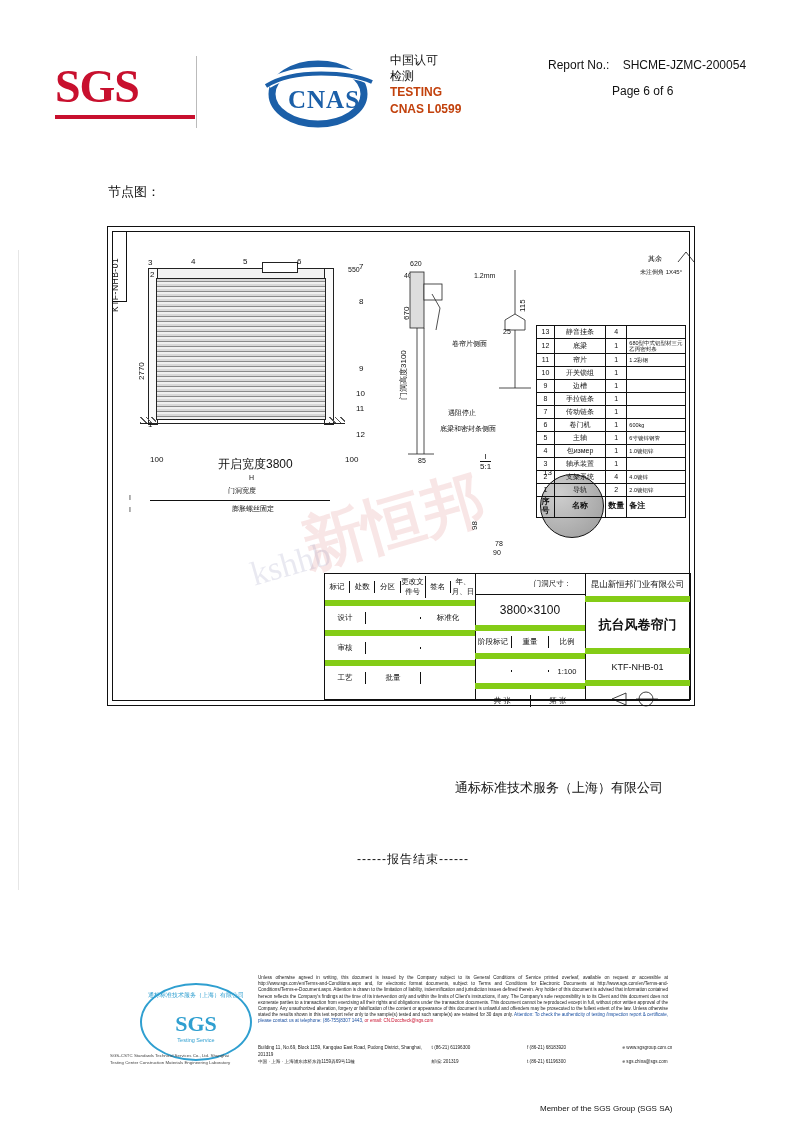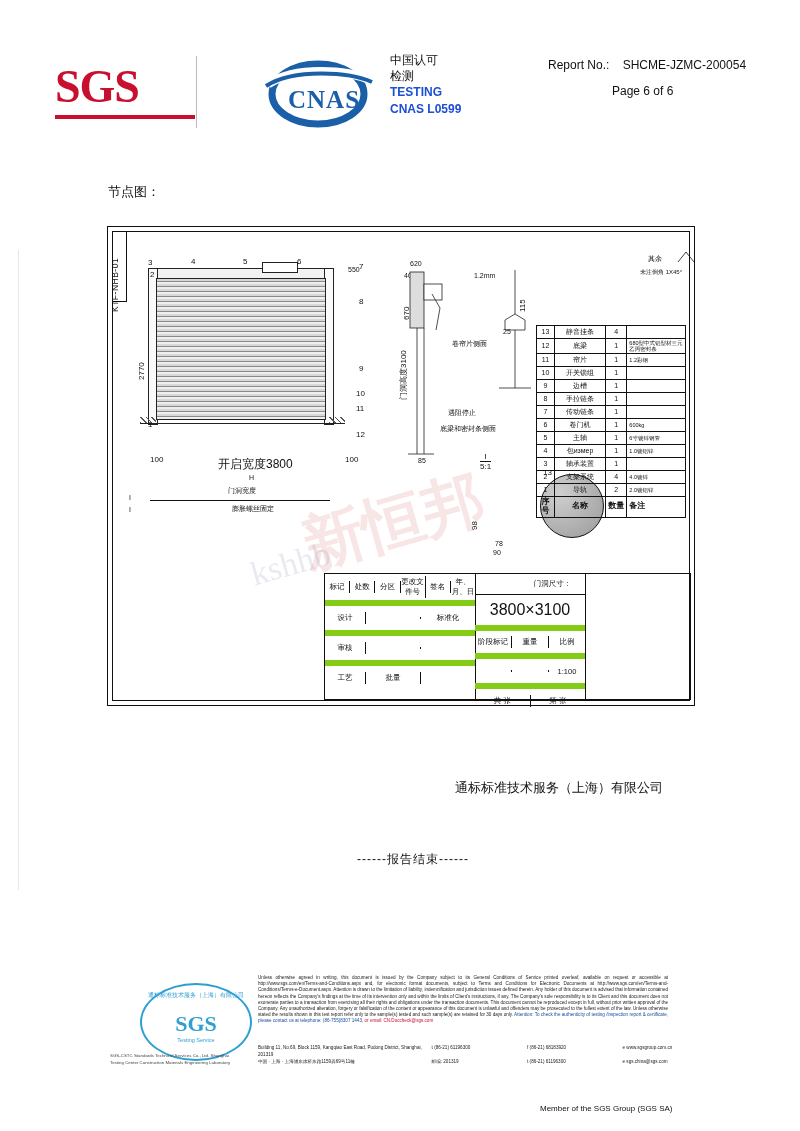--- a/index.html
+++ b/index.html
@@ -28,21 +28,21 @@
   }
   .cnas-block{position:absolute;left:262px;top:52px;width:270px;height:86px;}
   .cnas-ring{position:absolute;left:0;top:8px;width:112px;height:68px;}
   .cnas-text{
     position:absolute;left:26px;top:34px;
     font-family:"Liberation Serif", serif;
     font-size:25px;font-weight:bold;color:#1b5fa8;letter-spacing:1px;
   }
   .cnas-right{position:absolute;left:128px;top:0;line-height:1.35;}
   .cnas-right .cn{font-size:12px;color:#111;}
-  .cnas-right .en{font-size:12px;font-weight:bold;color:#1d4ed8;}
+  .cnas-right .en{font-size:12px;font-weight:bold;color:#c2410c;}
 
   .report-no{
     position:absolute;left:548px;top:58px;font-size:12px;color:#111;
   }
   .report-no .val{margin-left:10px;}
   .page-no{
     position:absolute;left:612px;top:84px;font-size:12px;color:#111;
   }
 
   
@@ -438,38 +438,58 @@
         <div class="tb-cell">批量</div>
         <div class="tb-cell"></div>
       </div>
     </div>
 
     <div class="col-mid">
       <div class="tb-row" style="height:20px;border-bottom:1px solid #111;padding-left:45px;">
         <div class="tb-cell" style="border-right:none;">门洞尺寸：</div>
       </div>
       <div class="tb-row mid" style="height:30px;justify-content:center;">
-        <div class="tb-cell" style="border-right:none;font-size:16px;">3800×3100</div>
+        <div class="tb-cell" style="border-right:none;font-size:12px;">3800×3100</div>
       </div>
       <div class="tb-row" style="height:22px;">
         <div class="tb-cell">阶段标记</div>
         <div class="tb-cell">重量</div>
         <div class="tb-cell">比例</div>
       </div>
       <div class="tb-row" style="height:24px;">
         <div class="tb-cell"></div>
         <div class="tb-cell"></div>
         <div class="tb-cell">1:100</div>
       </div>
       <div class="tb-row" style="height:24px;border-bottom:none;">
         <div class="tb-cell">共    张</div>
         <div class="tb-cell">第    张</div>
       </div>
     </div>
 
+    <div class="col-right">
+      <div class="tb-row" style="height:22px;justify-content:center;">
+        <div class="tb-cell" style="border-right:none;font-size:8.5px;">昆山新恒邦门业有限公司</div>
+      </div>
+      <div class="tb-row" style="height:46px;justify-content:center;">
+        <div class="tb-cell big" style="border-right:none;">抗台风卷帘门</div>
+      </div>
+      <div class="tb-row" style="height:26px;justify-content:center;">
+        <div class="tb-cell mid" style="border-right:none;">KTF-NHB-01</div>
+      </div>
+      <div class="tb-row" style="height:28px;border-bottom:none;justify-content:center;">
+        <div class="tb-cell" style="border-right:none;">
+          <svg width="60" height="18" viewBox="0 0 60 18">
+            <path d="M4,9 L18,3 L18,15 Z" fill="none" stroke="#111" stroke-width=".8"></path>
+            <circle cx="38" cy="9" r="7" fill="none" stroke="#111" stroke-width=".8"></circle>
+            <line x1="28" y1="9" x2="50" y2="9" stroke="#111" stroke-width=".8"></line>
+          </svg>
+        </div>
+      </div>
+    </div>
   </div>
 
   <div class="wm">新恒邦</div>
   <div class="wm2">kshhb</div>
 
   <div class="company-line">通标标准技术服务（上海）有限公司</div>
   <div class="end-line">------报告结束------</div>
 
   <div class="footer">
     <div class="stamp">

